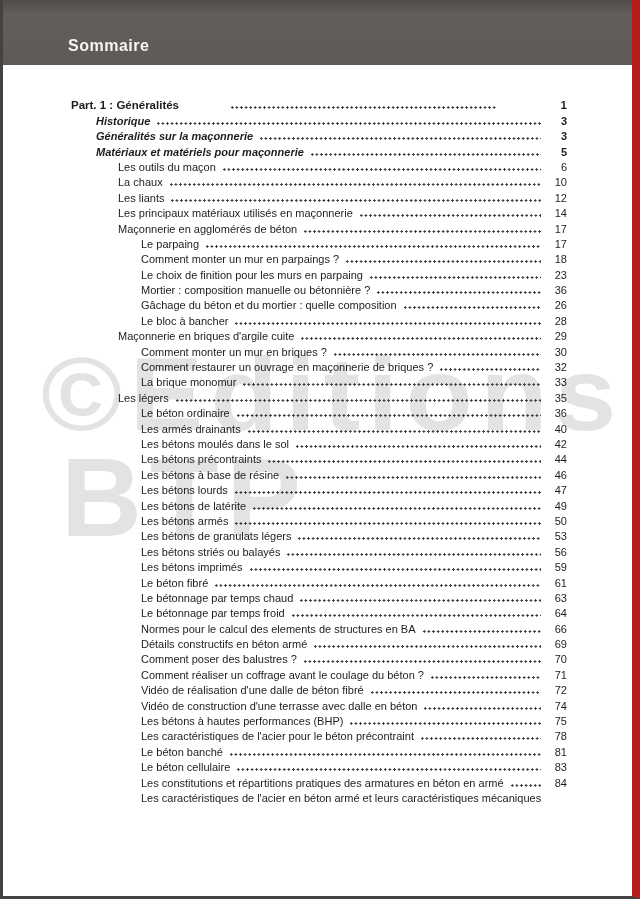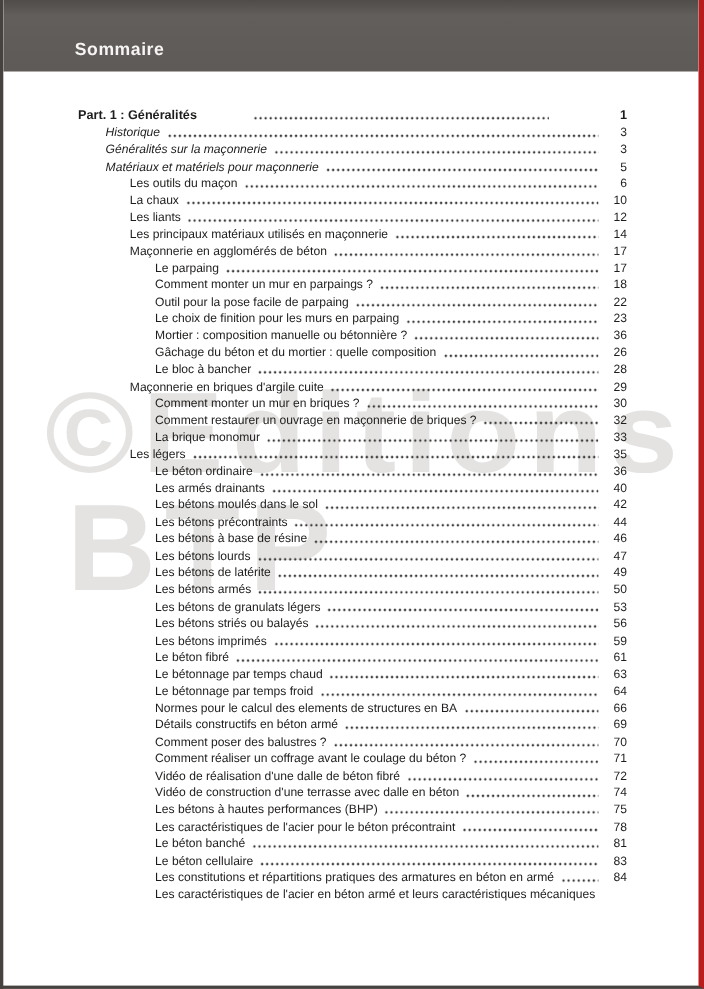--- a/index.html
+++ b/index.html
@@ -1,21 +1,21 @@
 <!DOCTYPE html>
 <html><head>
 <meta charset="utf-8">
 <style>
   html,body{margin:0;padding:0;background:#ffffff;}
   .frame{
     position:relative;
     width:640px;height:899px;
     box-sizing:border-box;
     border-left:3px solid #454240;
-    border-right:5px solid #b91c1c;
+    border-right:8px solid #b91c1c;
     border-bottom:3px solid #454240;
     background:#ffffff;
     overflow:hidden;
     font-family:"Liberation Sans", sans-serif;
   }
   .topbar{
     position:relative;
     height:65px;
     background:linear-gradient(#4f4c4a, #615e5b 22%, #5d5a57);
   }
@@ -85,21 +85,21 @@
     background-repeat:repeat-x;
     background-position:0 100%;
   }
   .row .pagenum{
     flex:0 0 auto;
     min-width:22px;
     text-align:right;
     font-style:normal;
   }
   .lvl0{font-weight:700;font-size:11.5px;gap:45px;}
-  .lvl1{font-weight:400;font-style:italic;padding-left:25px;}
+  .lvl1{font-weight:700;font-style:italic;padding-left:25px;}
   .lvl2{padding-left:47px;}
   .lvl3{padding-left:70px;}
 </style>
 </head>
 <body>
 
 <div class="frame">
   <header class="topbar">
     <h1>Sommaire</h1>
   </header>
@@ -158,25 +158,20 @@
           <span class="label">Le parpaing</span>
           <span class="dots"></span>
           <span class="pagenum">17</span>
         </div>
         <div class="row lvl3">
           <span class="label">Comment monter un mur en parpaings ?</span>
           <span class="dots"></span>
           <span class="pagenum">18</span>
         </div>
         <div class="row lvl3">
-          <span class="label">Outil pour la pose facile de parpaing</span>
-          <span class="dots"></span>
-          <span class="pagenum">22</span>
-        </div>
-        <div class="row lvl3">
           <span class="label">Le choix de finition pour les murs en parpaing</span>
           <span class="dots"></span>
           <span class="pagenum">23</span>
         </div>
         <div class="row lvl3">
           <span class="label">Mortier : composition manuelle ou bétonnière ?</span>
           <span class="dots"></span>
           <span class="pagenum">36</span>
         </div>
         <div class="row lvl3">

